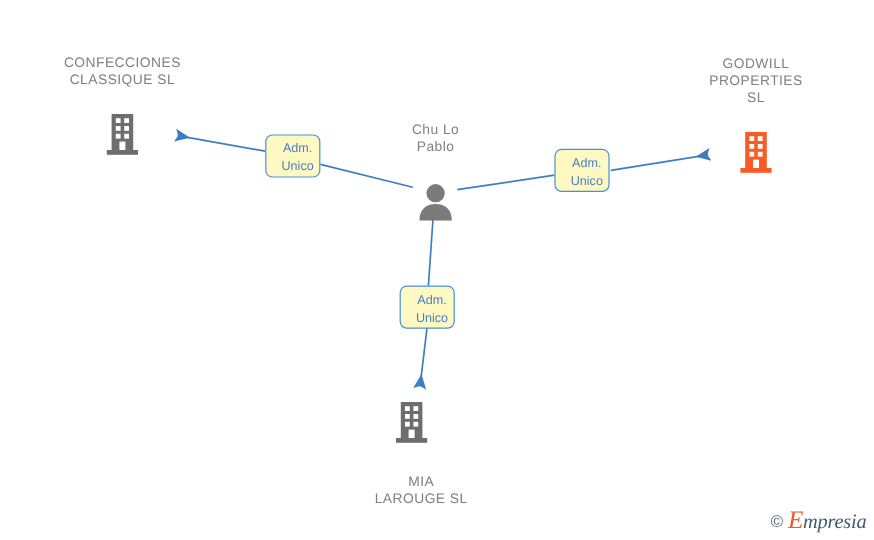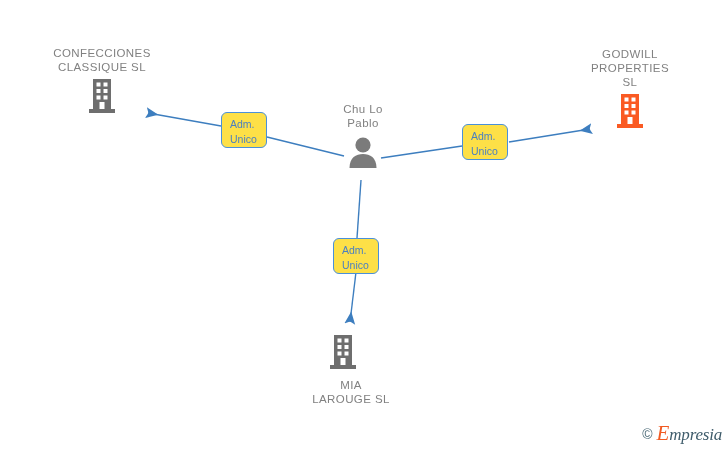--- a/index.html
+++ b/index.html
@@ -25,20 +25,21 @@
     height: 450px;
   }
 
   
   .node {
     position: absolute;
     display: flex;
     flex-direction: column;
     align-items: center;
     width: 160px;
+    gap: 16px;
   }
   .node-label {
     font-size: 11.5px;
     letter-spacing: 0.4px;
     line-height: 14px;
     color: #818181;
     text-align: center;
     white-space: pre-line;
     font-weight: normal;
   }
@@ -49,28 +50,28 @@
   .node-icon {
     margin-top: 4px;
   }
 
   
   .edge-label {
     position: absolute;
     box-sizing: border-box;
     border: 1.4px solid #4a90d9;
     border-radius: 6px;
-    background: #fde047;
+    background: #fef9c3;
     color: #4a7fc1;
     font-size: 10.5px;
     line-height: 15px;
     padding: 4px 0 4px 8px;
     width: 46px;
     height: 36px;
-    text-align: left;
+    text-align: center;
     white-space: pre-line;
   }
 
   
   #watermark {
     position: absolute;
     right: 6px;
     bottom: 6px;
     display: flex;
     align-items: center;

